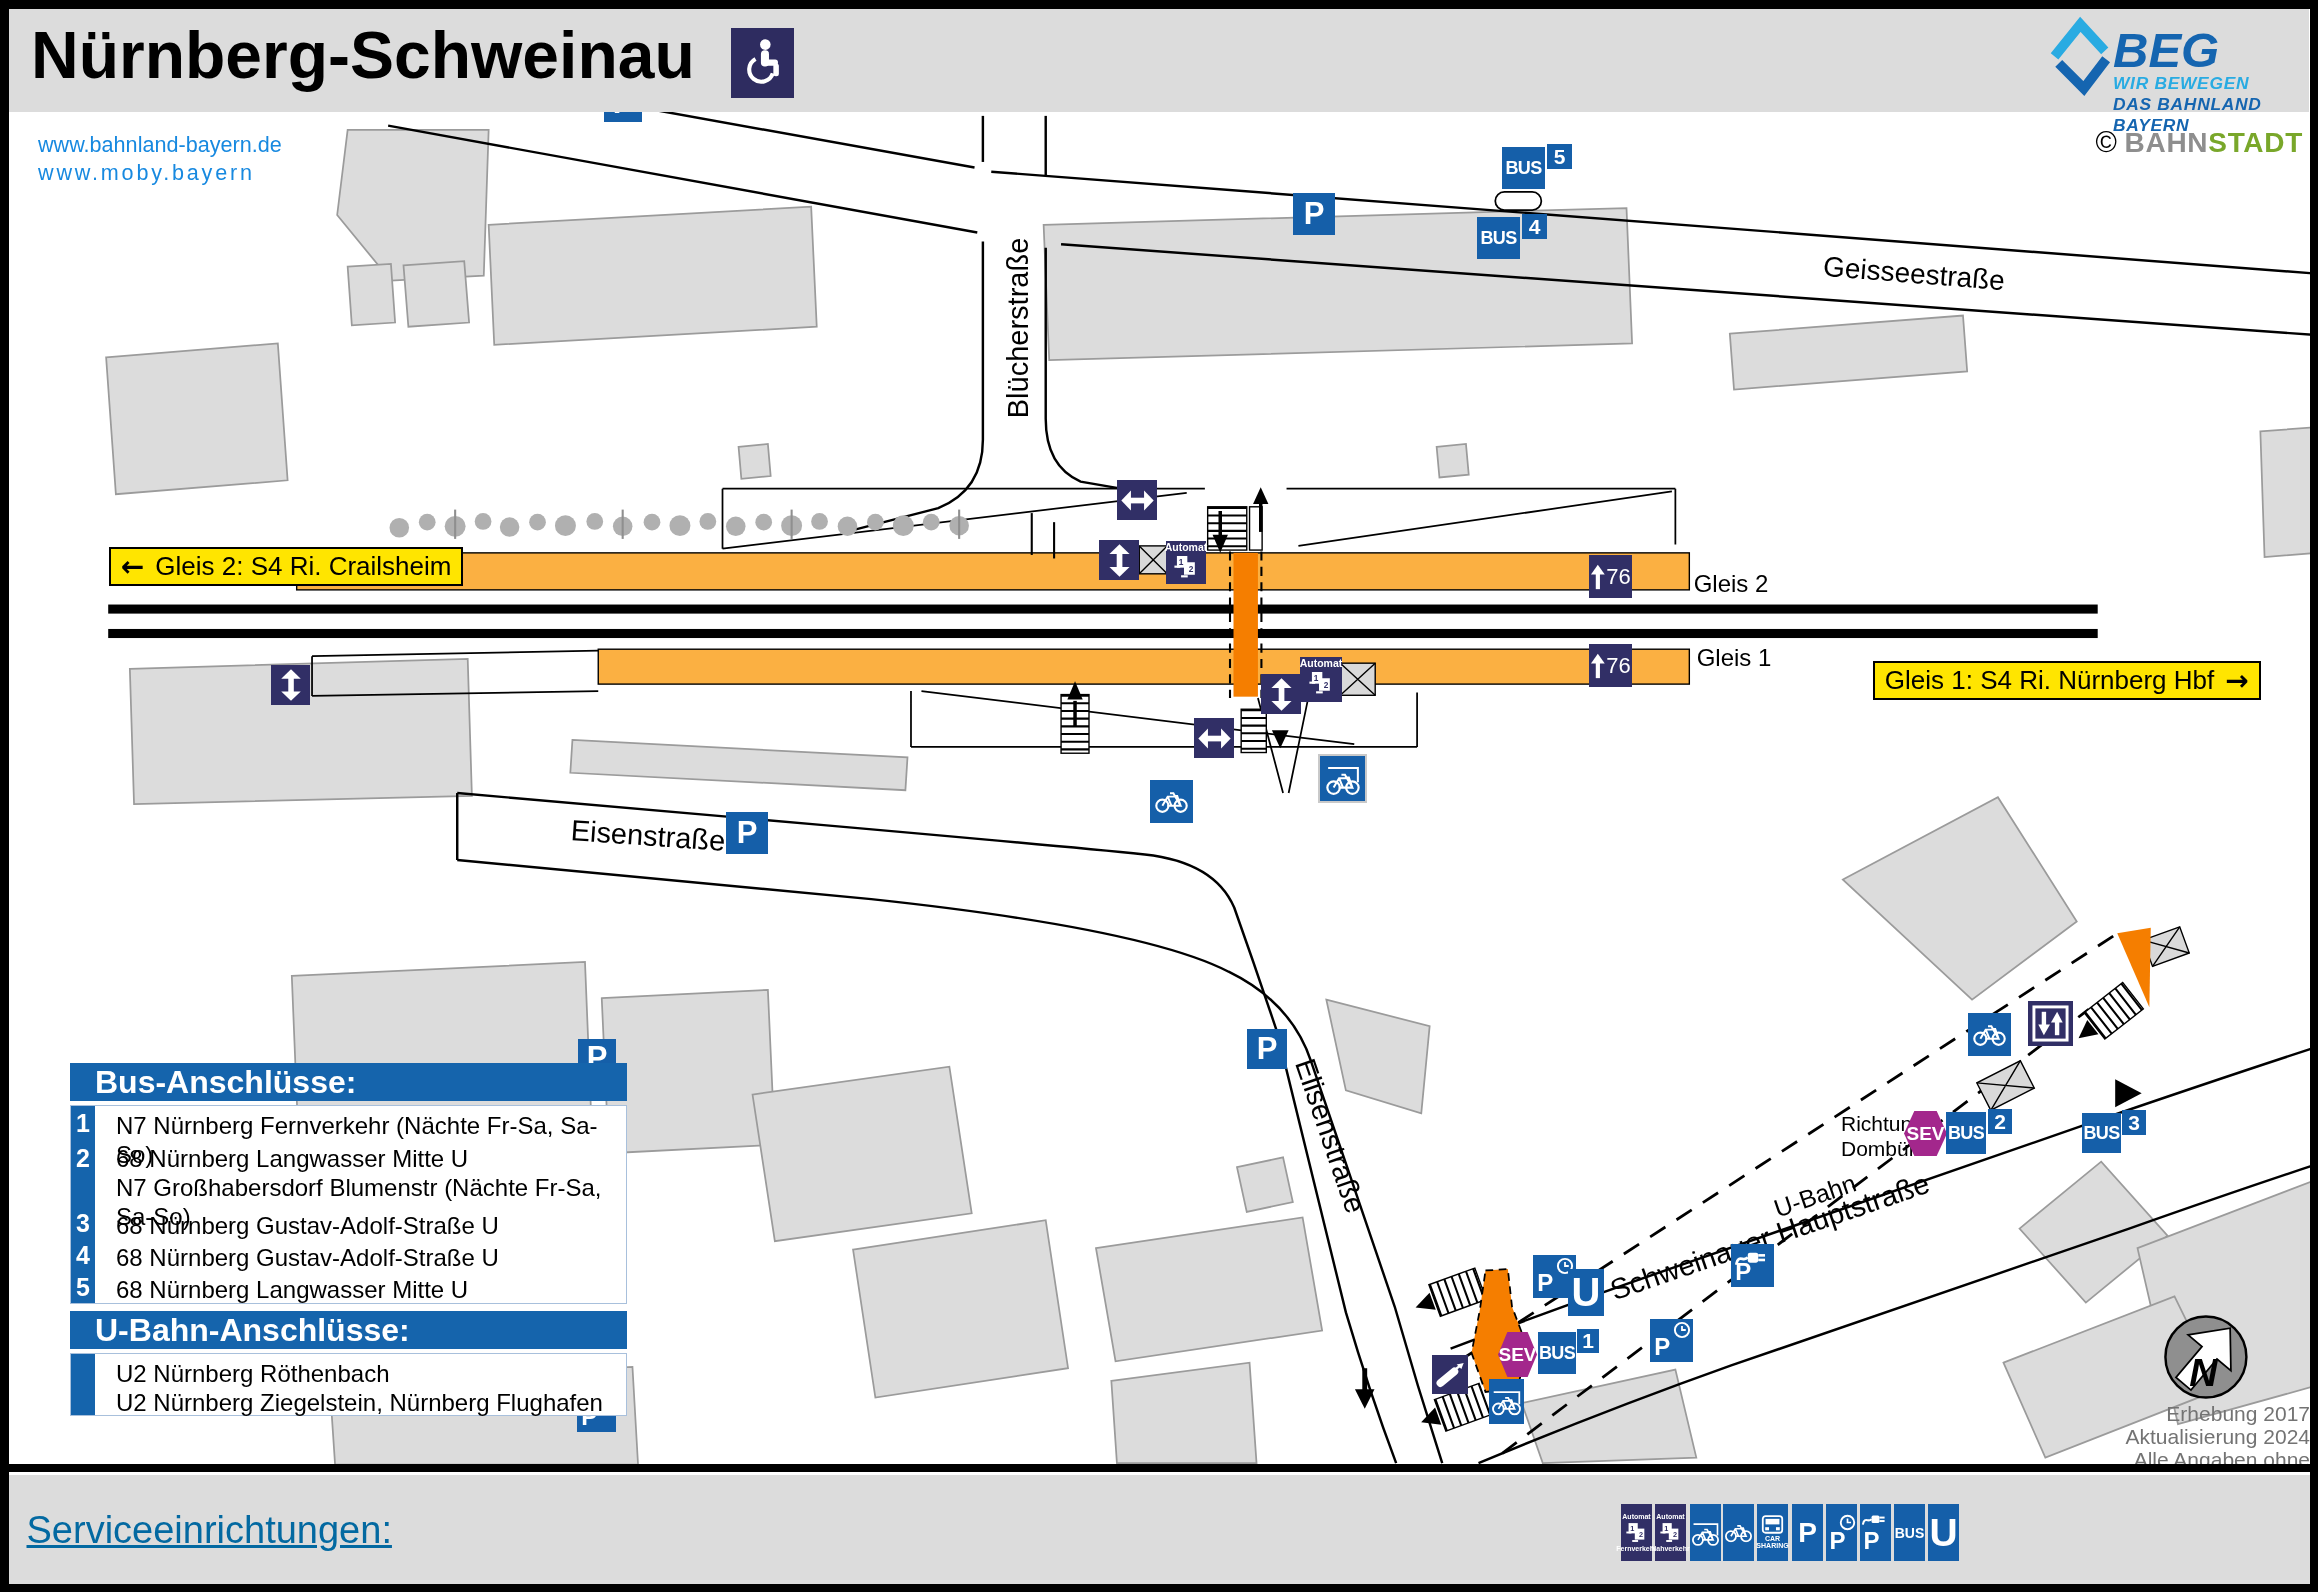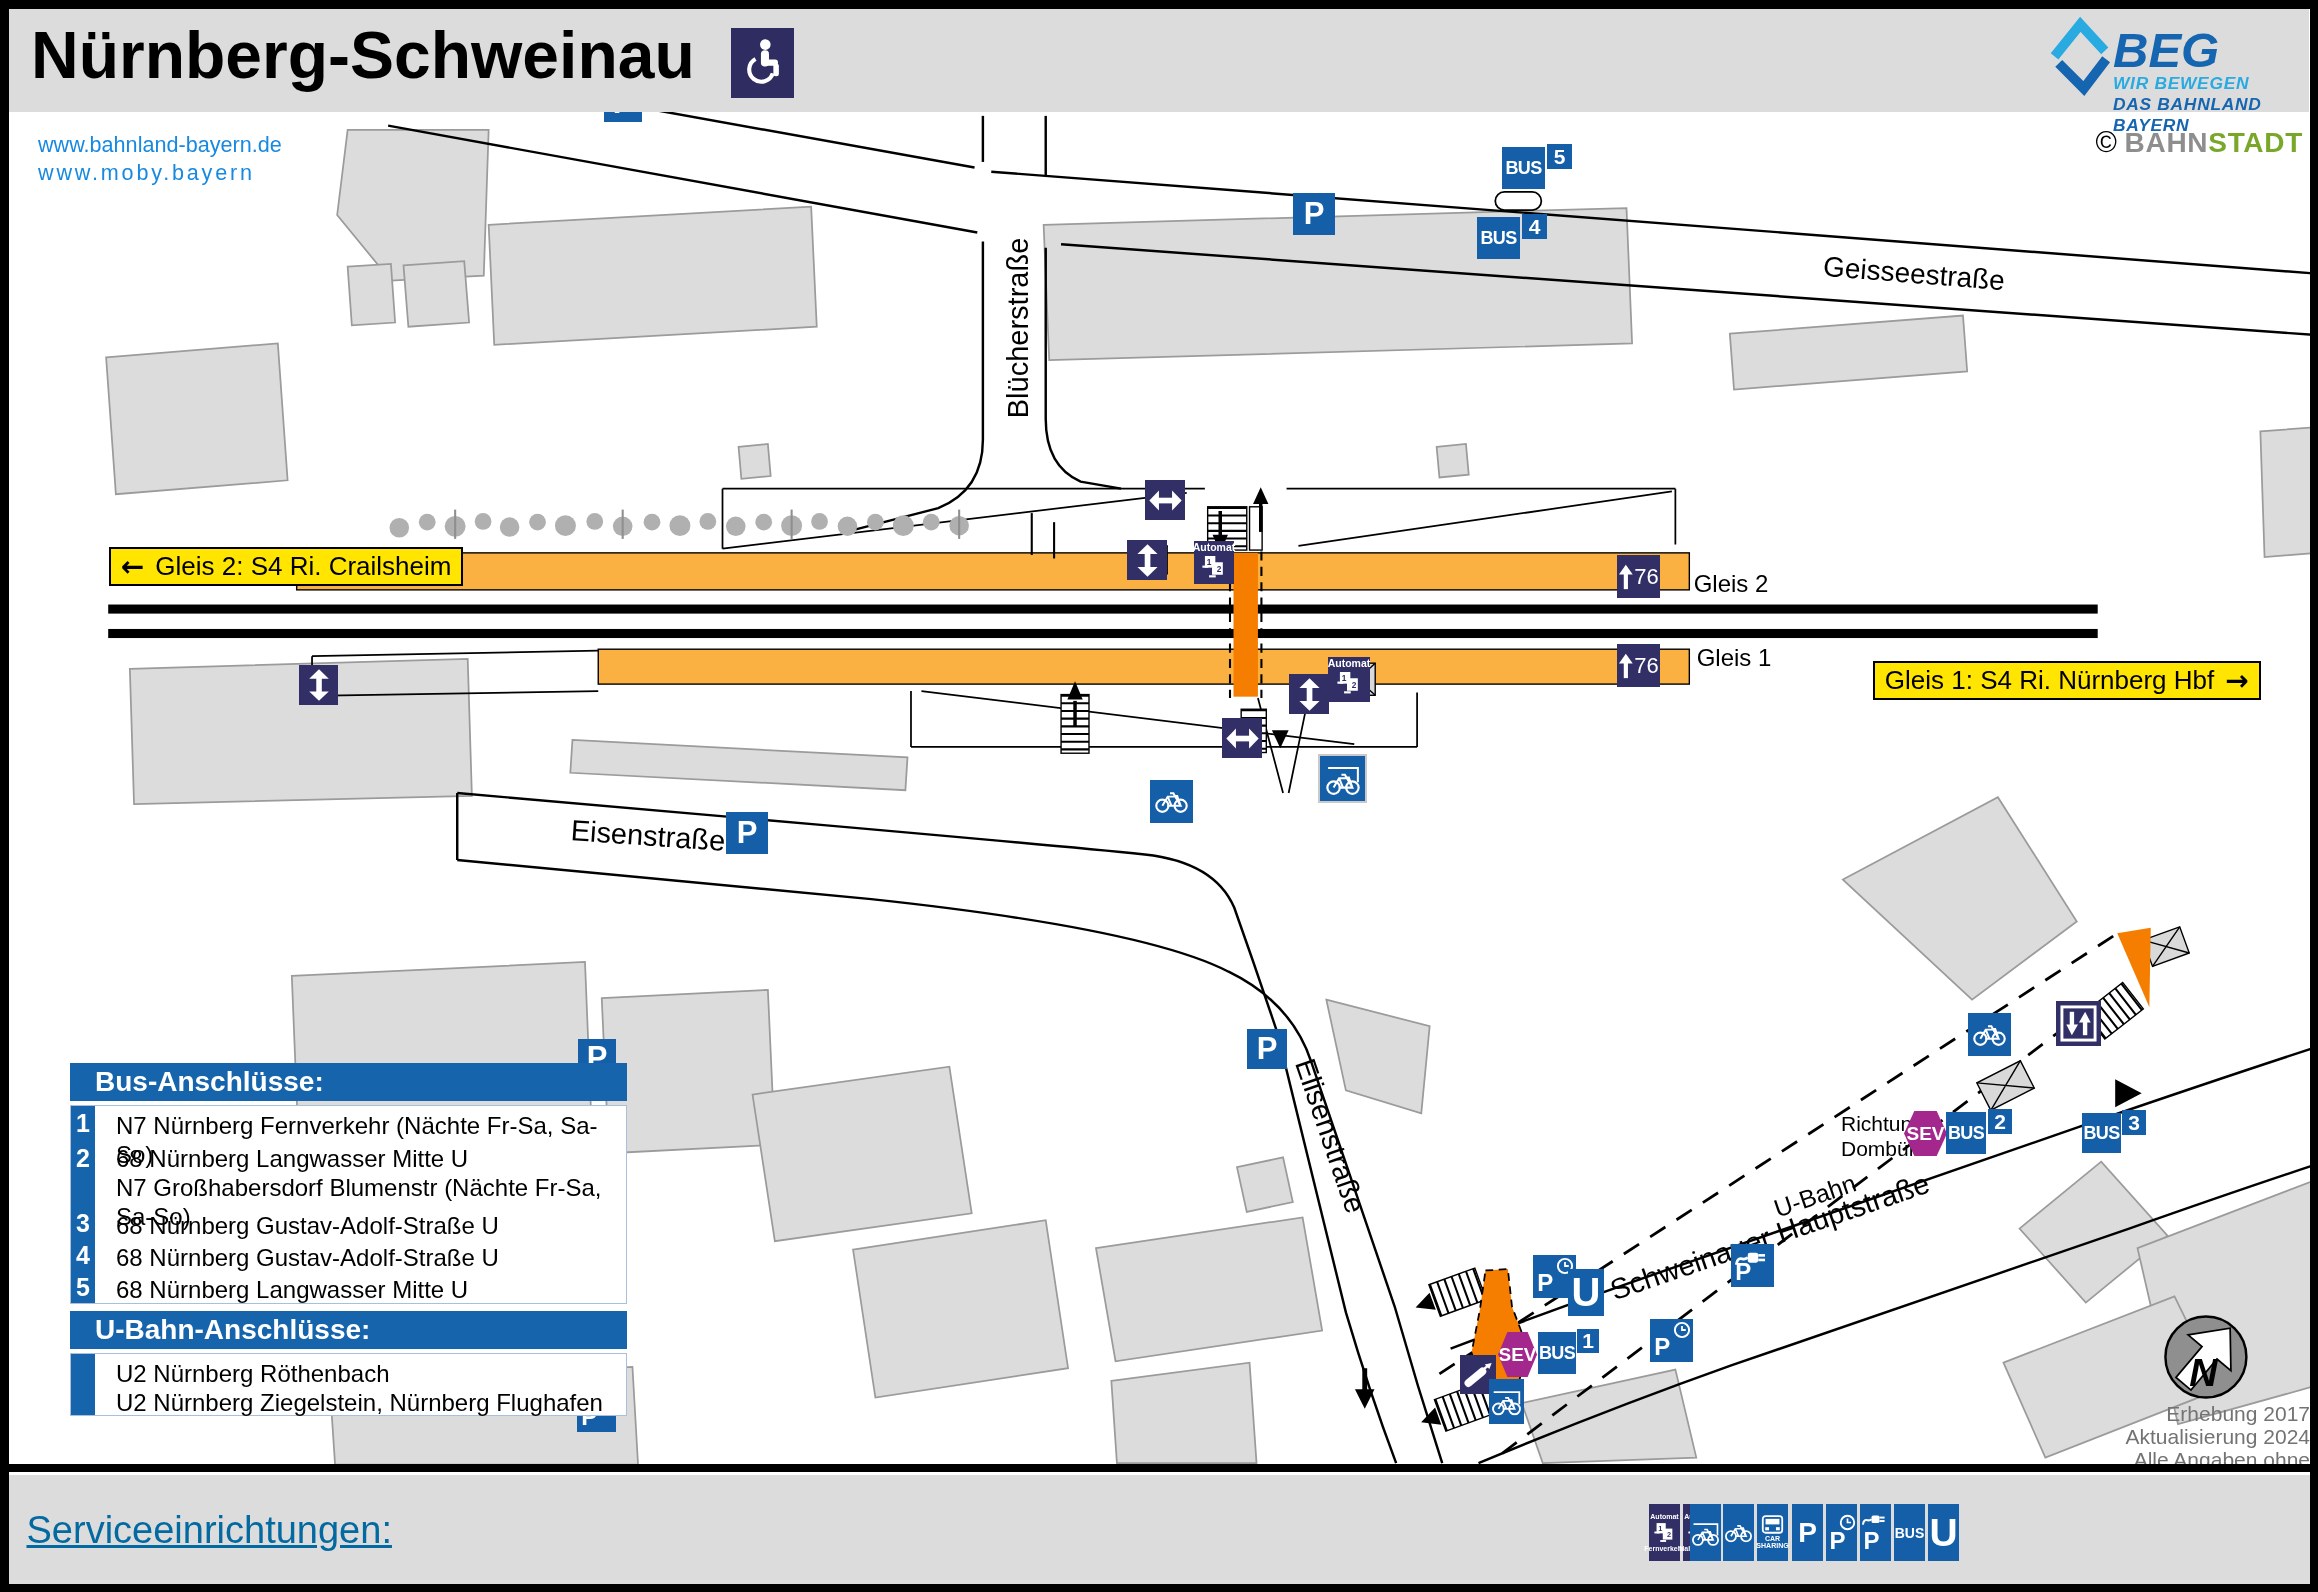--- a/index.html
+++ b/index.html
@@ -20,42 +20,42 @@
   #links .l2{letter-spacing:2.8px;}
   #credit{right:16px;top:126px;z-index:5;font-size:28px;}
   #credit .c0{color:#000;font-size:29px;}
   #credit .c1{color:#8E8E8E;font-weight:bold;letter-spacing:0.7px;}
   #credit .c2{color:#79A72A;font-weight:bold;letter-spacing:0.7px;}
   
   #mapsvg{left:0;top:0;z-index:1;}
   
   .ic{position:absolute;z-index:3;display:flex;align-items:center;justify-content:center;color:#fff;font-weight:bold;}
   .blue{background:#155FA9;}
-  .navy{background:#312F66;margin-left:28px;}
+  .navy{background:#312F66;}
   .pP{font-size:31px;}
   .busT{font-size:18px;letter-spacing:-0.7px;}
   .numT{font-size:21px;}
   .sev{background:#A3278C;clip-path:polygon(24% 0,76% 0,100% 50%,76% 100%,24% 100%,0 50%);font-size:19px;}
   .pc{position:relative;}
   .pc .p{position:absolute;left:4.2px;bottom:1.4px;font-size:24px;}
   .pc svg{position:absolute;right:2.1px;top:2.1px;}
   .pplug .p{position:absolute;left:4.2px;bottom:1.4px;font-size:24px;}
   .pplug svg{position:absolute;left:2.8px;top:3.5px;}
   .automat{flex-direction:column;justify-content:flex-start;}
   .automat .at{font-size:10.5px;font-weight:bold;line-height:13.3px;}
   
   .maplabel{position:absolute;z-index:2;font-size:29px;color:#000;white-space:nowrap;transform:translate(-50%,-50%) rotate(var(--r,0deg));}
   .small{font-size:24px;}
   .ysign{position:absolute;z-index:3;background:#FFE500;border:2.1px solid #000;height:35px;display:flex;align-items:center;gap:11px;padding:0 9.8px;font-size:26px;white-space:nowrap;}
   .yarr{font-family:"DejaVu Sans",sans-serif;font-size:28px;font-weight:bold;}
   #richtung{position:absolute;left:1841px;top:1111px;z-index:2;font-size:21px;line-height:25px;color:#000;}
   #notes{position:absolute;left:2101px;top:1402px;width:209px;z-index:2;font-size:21px;line-height:23px;text-align:right;color:#737373;}
   
   #legend{left:70px;top:1063px;width:557px;z-index:6;}
-  .lg-h{background:#1564AC;color:#fff;font-weight:bold;font-size:28px;height:38px;display:flex;align-items:center;padding-left:25px;box-sizing:border-box;}
+  .lg-h{background:#1564AC;color:#fff;font-weight:bold;font-size:32px;height:38px;display:flex;align-items:center;padding-left:25px;box-sizing:border-box;}
   .lg-body{background:#fff;border:1.4px solid #A8C0DC;margin-top:4.2px;margin-bottom:7px;}
   .lrow{display:flex;}
   .lnum{width:24px;background:#1564AC;color:#fff;font-weight:bold;font-size:25px;display:flex;justify-content:center;align-items:center;flex:none;}
   .lnum.top{align-items:flex-start;padding-top:4.2px;}
   .ltxt{padding:4.2px 7px 4.2px 21px;font-size:24px;line-height:29px;color:#000;}
   
   #svcline{left:8.4px;top:1464px;width:2302px;height:7.7px;background:#000;z-index:6;}
   #svcbar{left:8.4px;top:1475px;width:2302px;height:110px;background:#DCDCDC;z-index:6;}
   #svctitle{left:26.5px;top:1509px;z-index:7;font-size:38px;color:#0369a1;text-decoration:underline;}
   .sic{position:absolute;top:1504px;width:31px;height:57px;z-index:7;display:flex;flex-direction:column;align-items:center;justify-content:center;color:#fff;font-weight:bold;}

